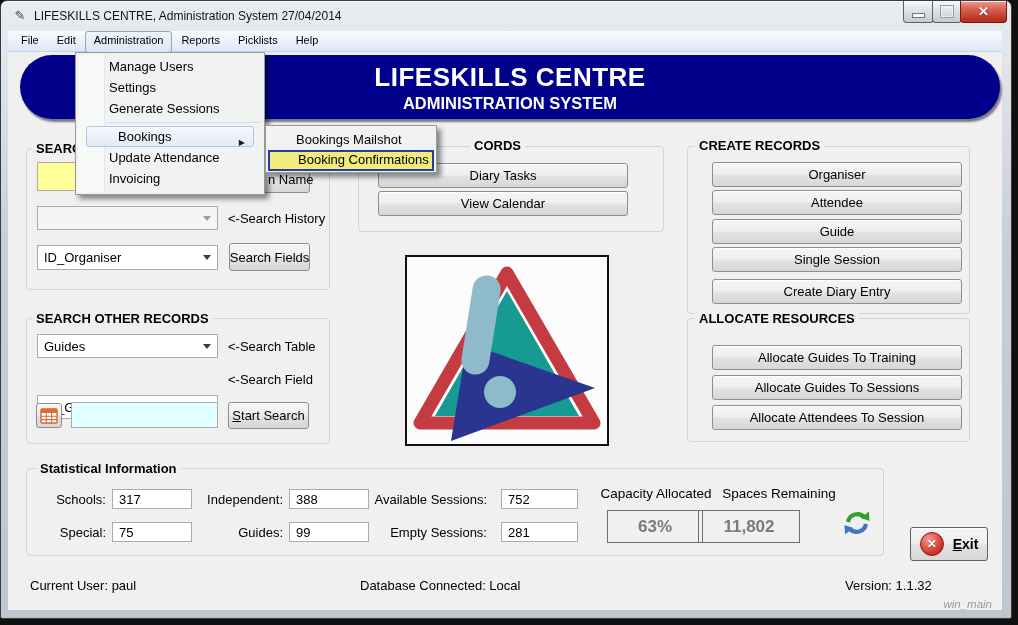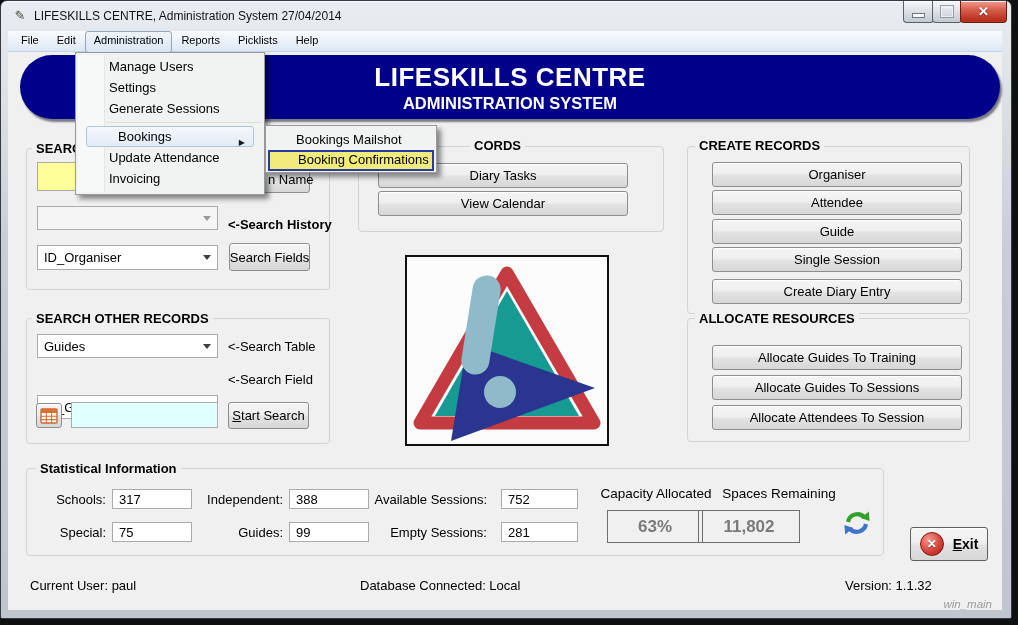--- a/index.html
+++ b/index.html
@@ -114,21 +114,21 @@
 </div>
 
 <div class="abs group" style="left:26px;top:148px;width:302px;height:140px;"></div>
 <div class="abs group-title" style="left:32px;top:141px;">SEARC</div>
 <input class="abs tbox" style="left: 37px; top: 162px; width: 176px; height: 29px; background: rgb(255, 255, 153);" value="">
 <div class="abs btn" style="left:221px;top:166px;width:89px;height:27px;justify-content:flex-start;padding-left:46px;">n Name</div>
 <div class="abs combo disabled" style="left:37px;top:206px;width:181px;height:24px;">
   <span></span>
     <span class="tri"></span>
 </div>
-<div class="abs field-label" style="left:228px;top:217px;font-weight:bold;">&lt;-Search History</div>
+<div class="abs field-label" style="left:228px;top:211px;">&lt;-Search History</div>
 <div class="abs combo" style="left:37px;top:245px;width:181px;height:25px;">
   <span>ID_Organiser</span>
     <span class="tri"></span>
 </div>
 <div class="abs btn" style="left:229px;top:243px;width:81px;height:28px;">Search Fields</div>
 
 <div class="abs group" style="left:26px;top:318px;width:302px;height:124px;"></div>
 <div class="abs group-title" style="left:32px;top:311px;">SEARCH OTHER RECORDS</div>
 <div class="abs combo" style="left:37px;top:334px;width:181px;height:24px;gap:36px;">
   <span>Guides</span>

